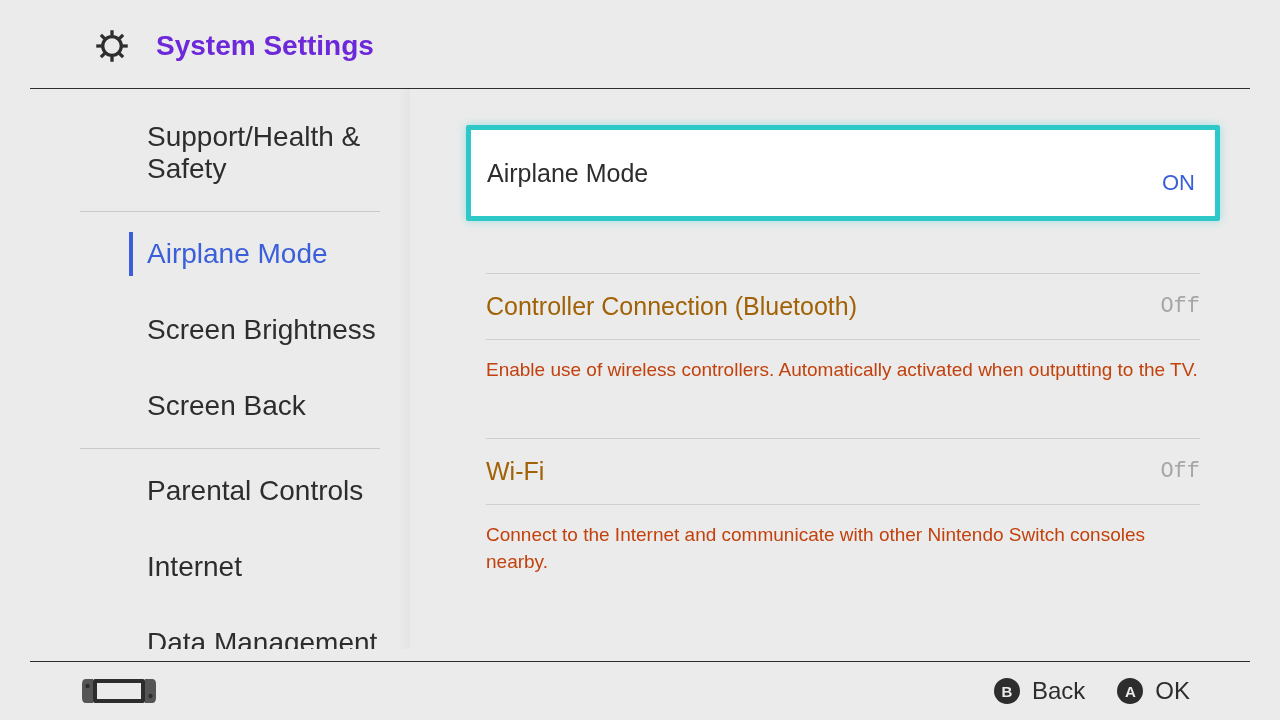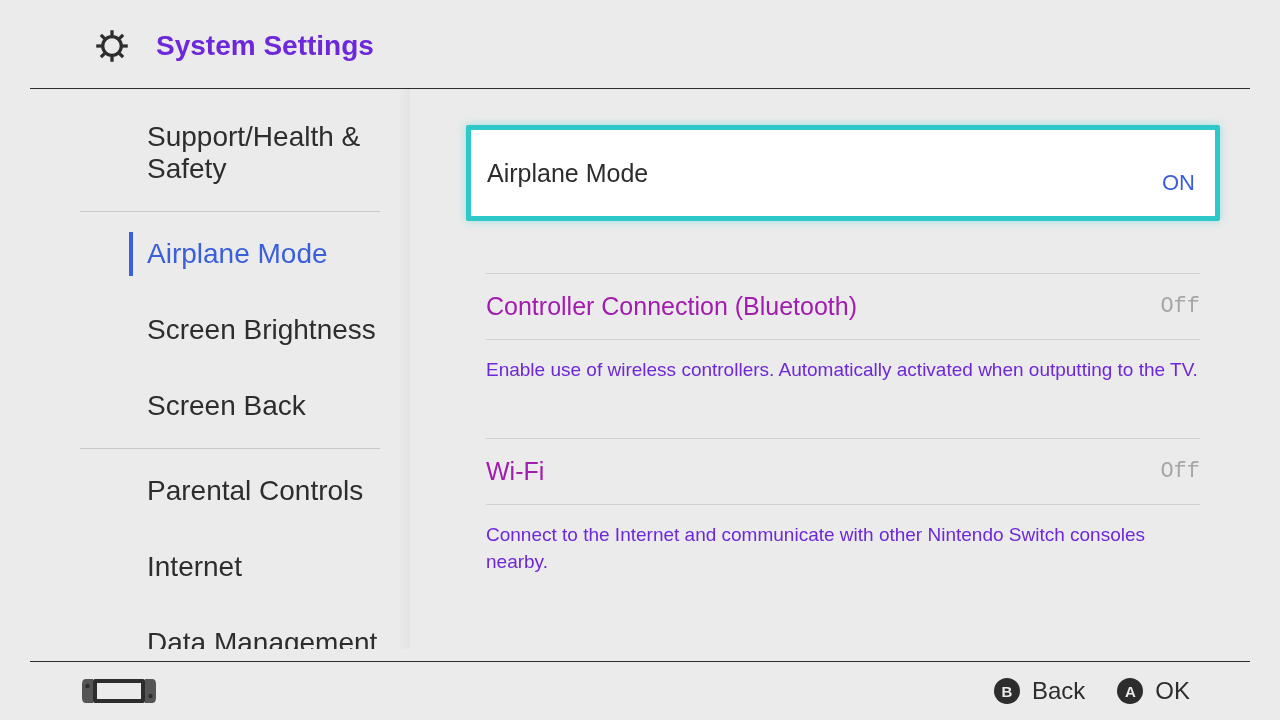--- a/index.html
+++ b/index.html
@@ -101,30 +101,30 @@
     .setting-row {
       display: flex;
       justify-content: space-between;
       align-items: center;
       padding: 18px 0 18px 0;
       border-top: 1px solid #cfcfcf;
       border-bottom: 1px solid #cfcfcf;
     }
     .setting-row-label {
       font-size: 25px;
-      color: #a21caf;
+      color: #a16207;
     }
     .setting-row-value {
       font-size: 22px;
       color: #a6a6a6;
       font-family: Liberation Mono, monospace;
     }
     .setting-description {
       font-size: 19px;
-      color: #6d28d9;
+      color: #c2410c;
       line-height: 1.45;
       padding: 16px 0 0 0;
     }
     .setting-block + .setting-block {
       margin-top: 54px;
     }
     .footer {
       position: absolute;
       bottom: 0;
       left: 0;

